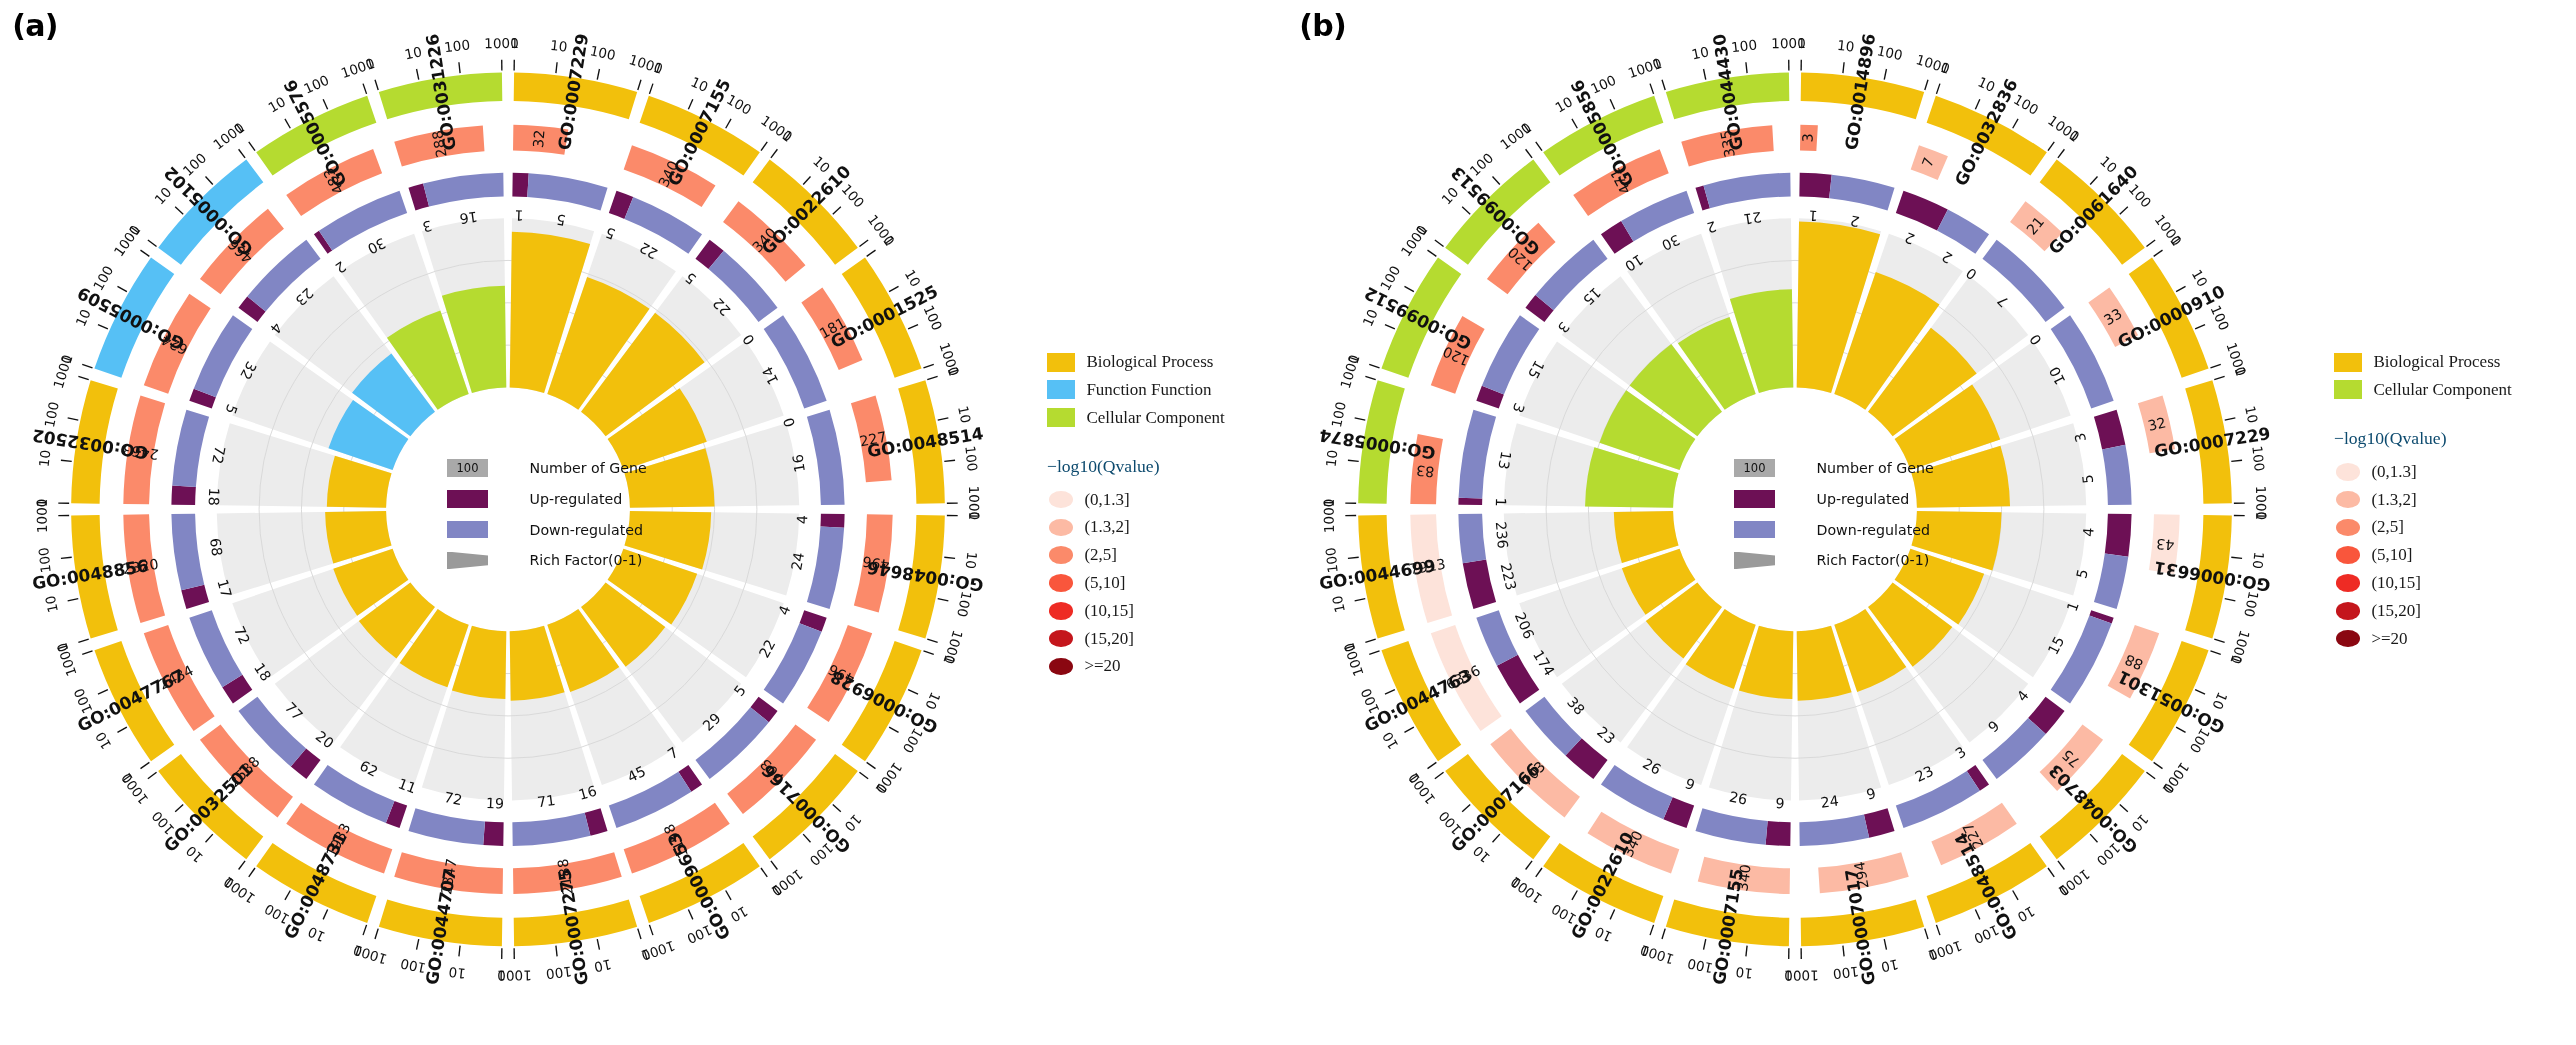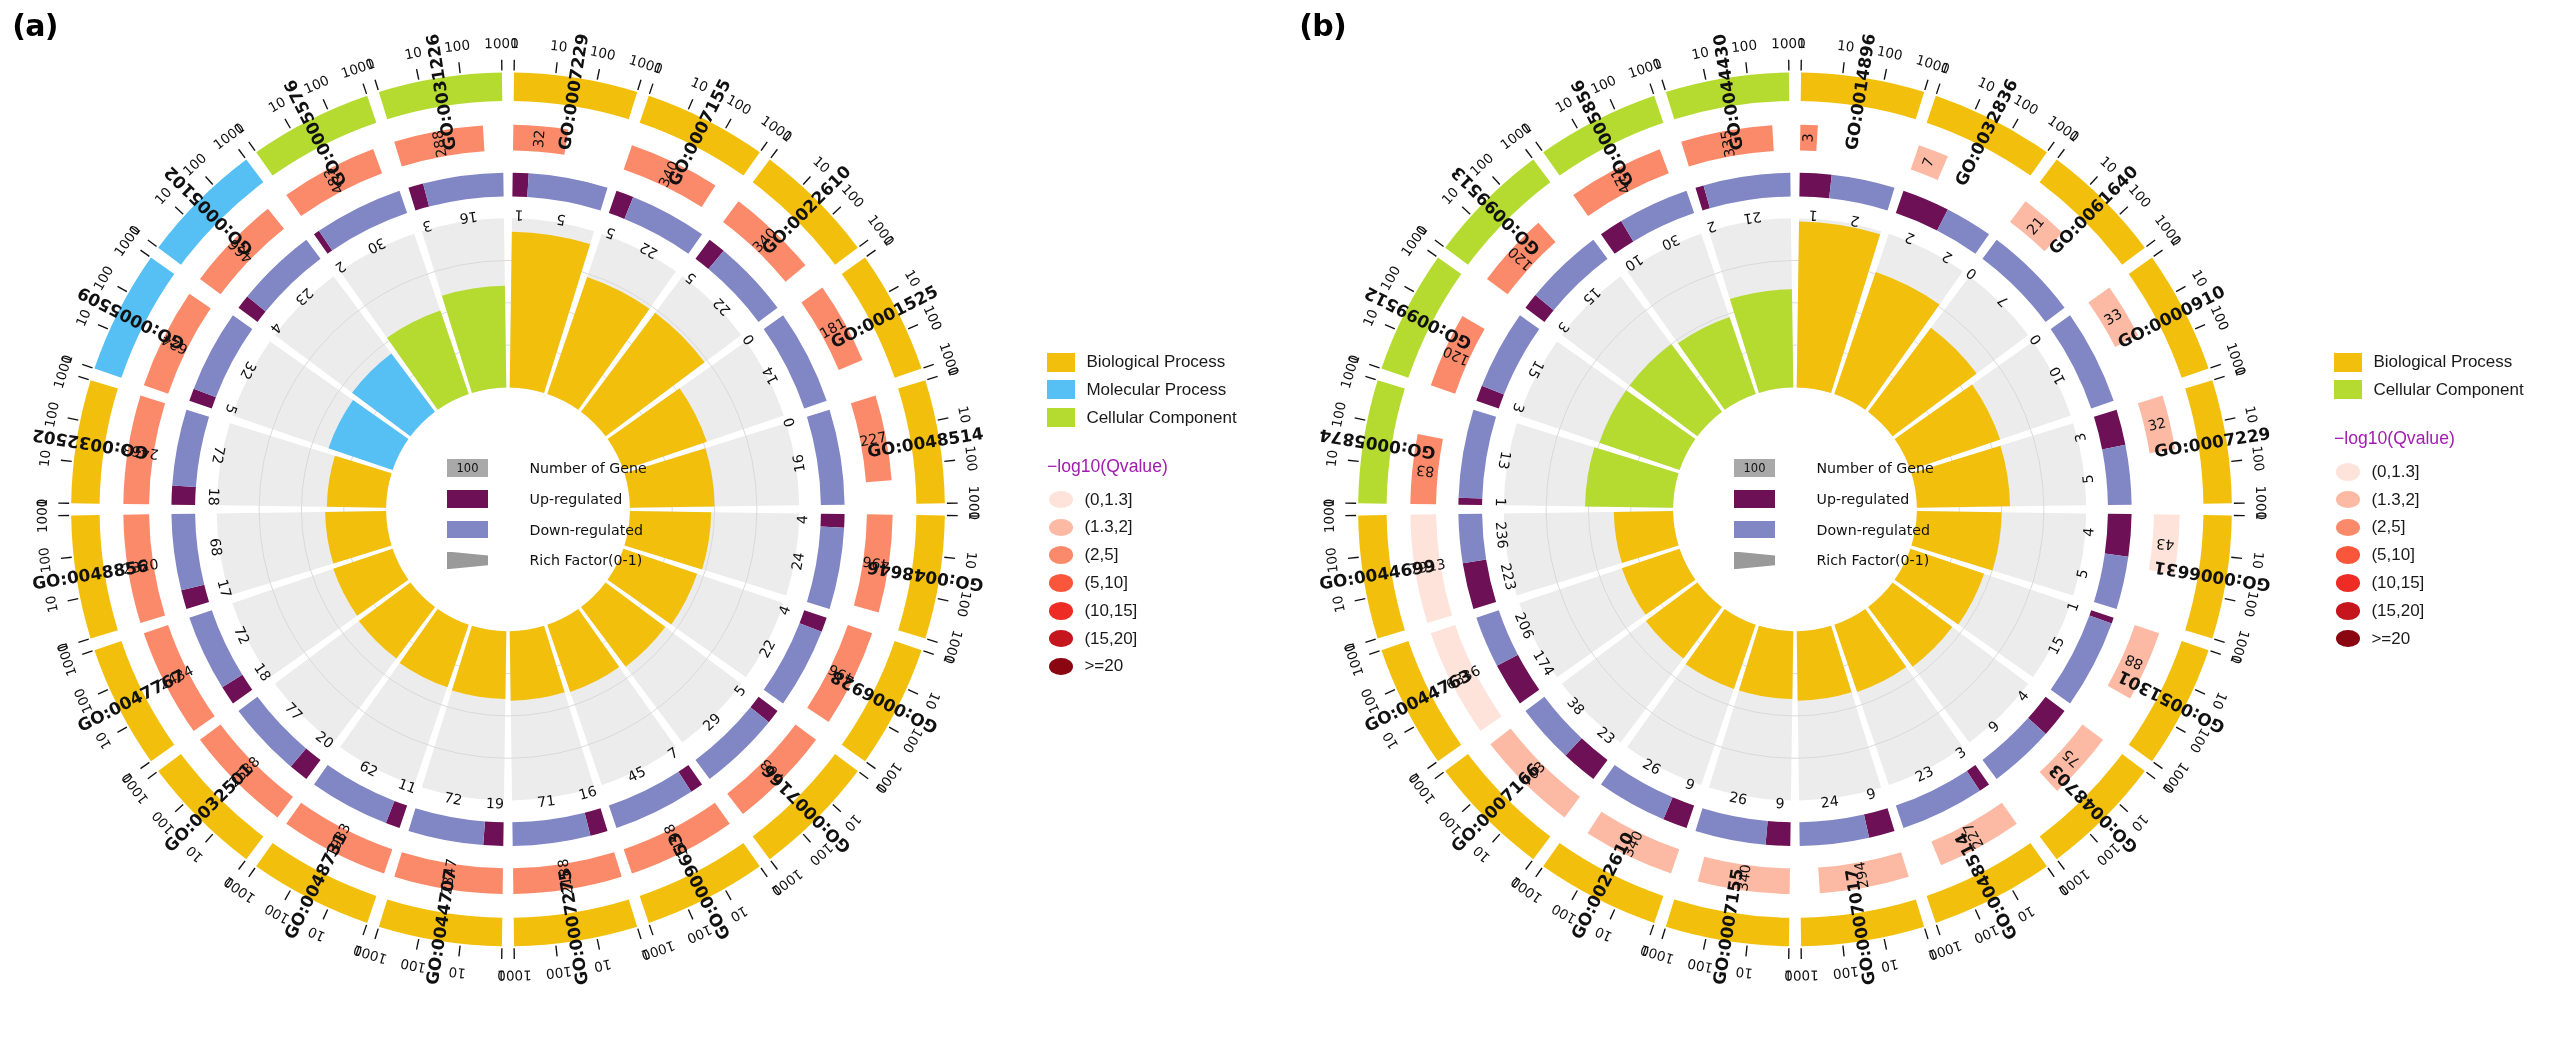--- a/index.html
+++ b/index.html
@@ -2,26 +2,26 @@
 <html style="font-size:11px"><head>
 <meta charset="utf-8">
 <style>
   html,body{margin:0;padding:0;background:#ffffff;}
   body{width:2576px;height:1046px;font-family:"DejaVu Sans",sans-serif;overflow:hidden;position:relative;}
   .panel{position:absolute;top:0;height:1046px;}
   #panel-a{left:0;width:1287px;}
   #panel-b{left:1287px;width:1289px;}
   .panel-letter{position:absolute;font-family:"DejaVu Sans",sans-serif;font-weight:bold;font-size:30px;color:#000;letter-spacing:-0.7px;}
   .circos-wrap{position:absolute;top:0;}
-  .legend-block{position:absolute;font-family:Liberation Sans, sans-serif;}
+  .legend-block{position:absolute;font-family:Liberation Serif, serif;}
   .lg-row{display:flex;align-items:center;margin-bottom:7.5px;height:20.3px;}
   .lg-swatch{width:28.4px;height:19px;margin-right:11px;flex:0 0 auto;}
   .lg-dot{width:24.4px;height:17.6px;border-radius:50%;margin-right:11px;margin-left:2px;flex:0 0 auto;}
   .lg-label{font-size:17px;color:#1a1a1a;white-space:nowrap;}
-  .lg-title{font-size:17.6px;color:#a21caf;margin-bottom:12.2px;white-space:nowrap;}
+  .lg-title{font-size:17.6px;color:#0c4a6e;margin-bottom:12.2px;white-space:nowrap;}
   .inner-legend{position:absolute;font-family:"DejaVu Sans",sans-serif;}
   .il-row{display:flex;align-items:center;margin-bottom:8.8px;height:22px;}
   .il-sw{width:41px;height:17.6px;margin-right:9.5px;flex:0 0 auto;display:flex;align-items:center;justify-content:center;font-size:11.5px;color:#111;}
   .il-tri{width:41px;height:17.6px;margin-right:9.5px;flex:0 0 auto;background:#9a9a9a;
      clip-path:polygon(0 0,100% 22%,100% 78%,0 100%);}
   .il-label{font-size:14.2px;color:#111;white-space:nowrap;margin-left:32px;}
   svg{display:block;}
   text{font-family:"DejaVu Sans",sans-serif;}
 </style>
 </head>
@@ -418,21 +418,21 @@
   </div>
 
   <div class="legend-block" id="legend-a" style="left:1047px;top:352px;">
     <div id="legend-a-cats">
         <div class="lg-row">
           <div class="lg-swatch" style="background: rgb(242, 192, 12);"></div>
           <div class="lg-label">Biological Process</div>
         </div>
         <div class="lg-row">
           <div class="lg-swatch" style="background: rgb(86, 192, 245);"></div>
-          <div class="lg-label">Molecular Process</div>
+          <div class="lg-label">Function Function</div>
         </div>
         <div class="lg-row">
           <div class="lg-swatch" style="background: rgb(181, 219, 48);"></div>
           <div class="lg-label">Cellular Component</div>
         </div>
       </div>
     <div class="lg-title" style="margin-top:28.4px;">−log10(Qvalue)</div>
     <div id="legend-a-q">
         <div class="lg-row">
           <div class="lg-dot" style="background: rgb(253, 227, 218);"></div>

